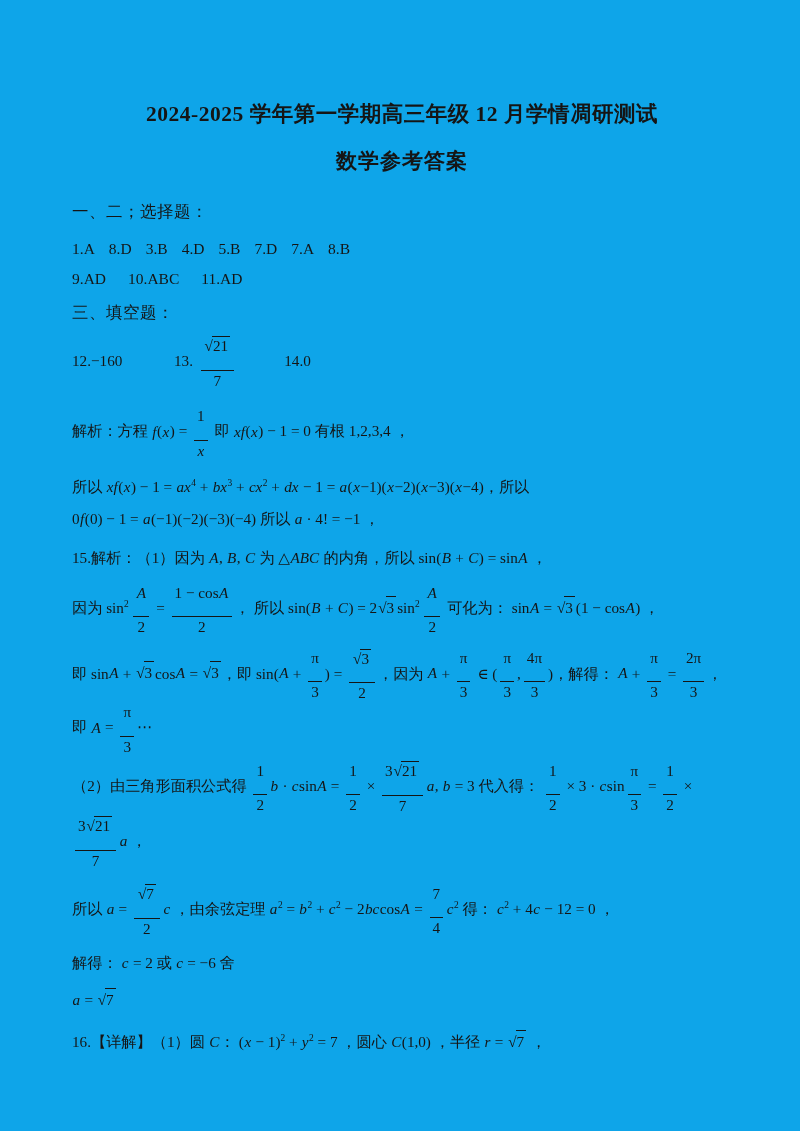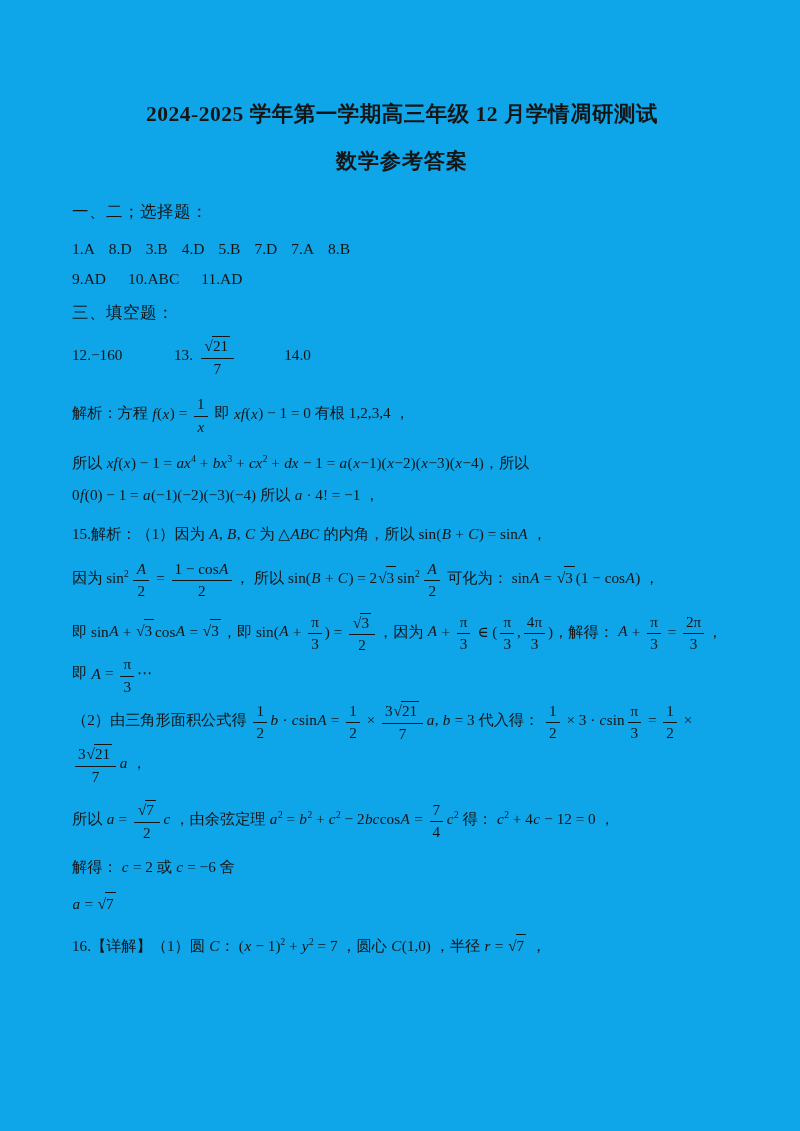--- a/index.html
+++ b/index.html
@@ -42,21 +42,21 @@
   .mline .t{white-space:pre-wrap;}
   .mline .i{font-style:italic;padding:0 0.5px;}
   .frac{
     display:inline-block;
     vertical-align:middle;
     text-align:center;
     padding:0 1px;
     margin:1px 2px;
     line-height:1.15;
   }
-  .frac > .num{display:block;border-bottom:1.3px solid #151515;padding:0 3px 3px;}
+  .frac > .num{display:block;border-bottom:1.3px solid #151515;padding:0 3px 15px;}
   .frac > .den{display:block;padding:1px 3px 0;}
   .sqrt{display:inline-block;white-space:nowrap;margin:0 1px;}
   .sqrt > .rad{display:inline-block;}
   .sqrt > .vinc{display:inline-block;border-top:1.4px solid #151515;padding:0 2px 0 1px;margin-left:-1px;}
   sup{font-size:0.62em;vertical-align:super;line-height:0;}
   .gap{display:inline-block;}
   
   #ml0{margin-top:11px;}
   #ml1{margin-top:16px;}
   #ml2{margin-top:16px;}

